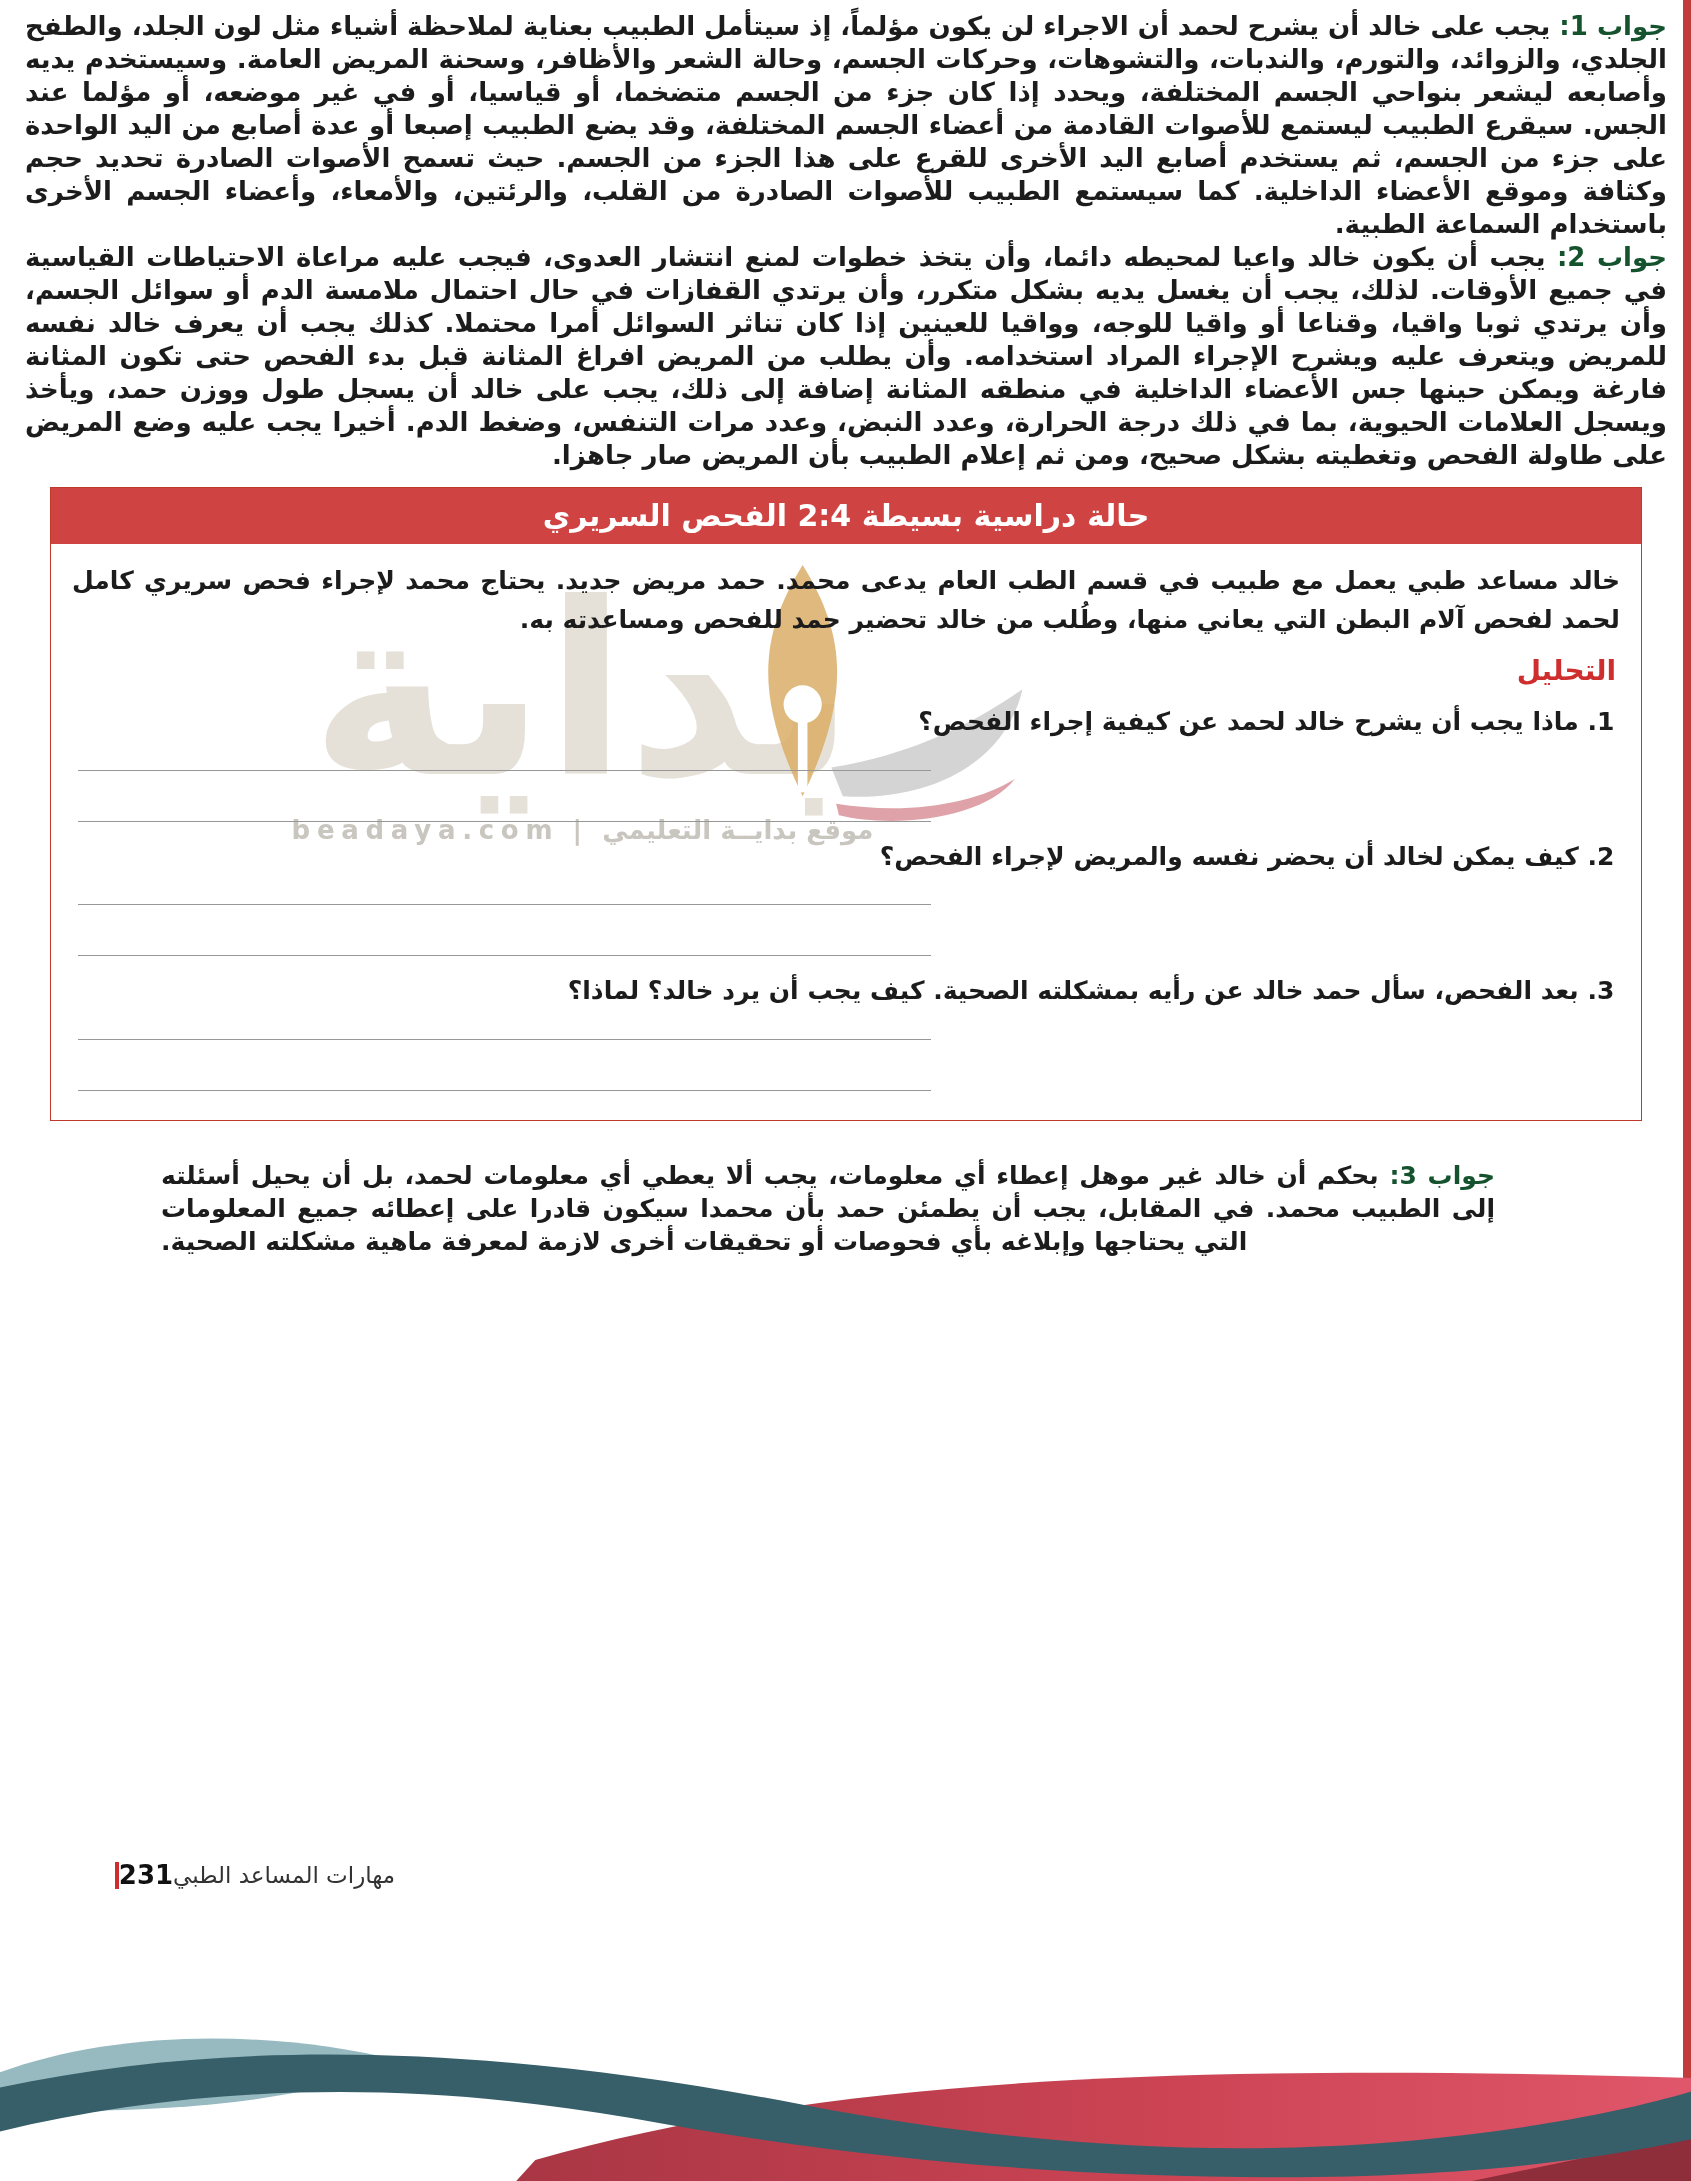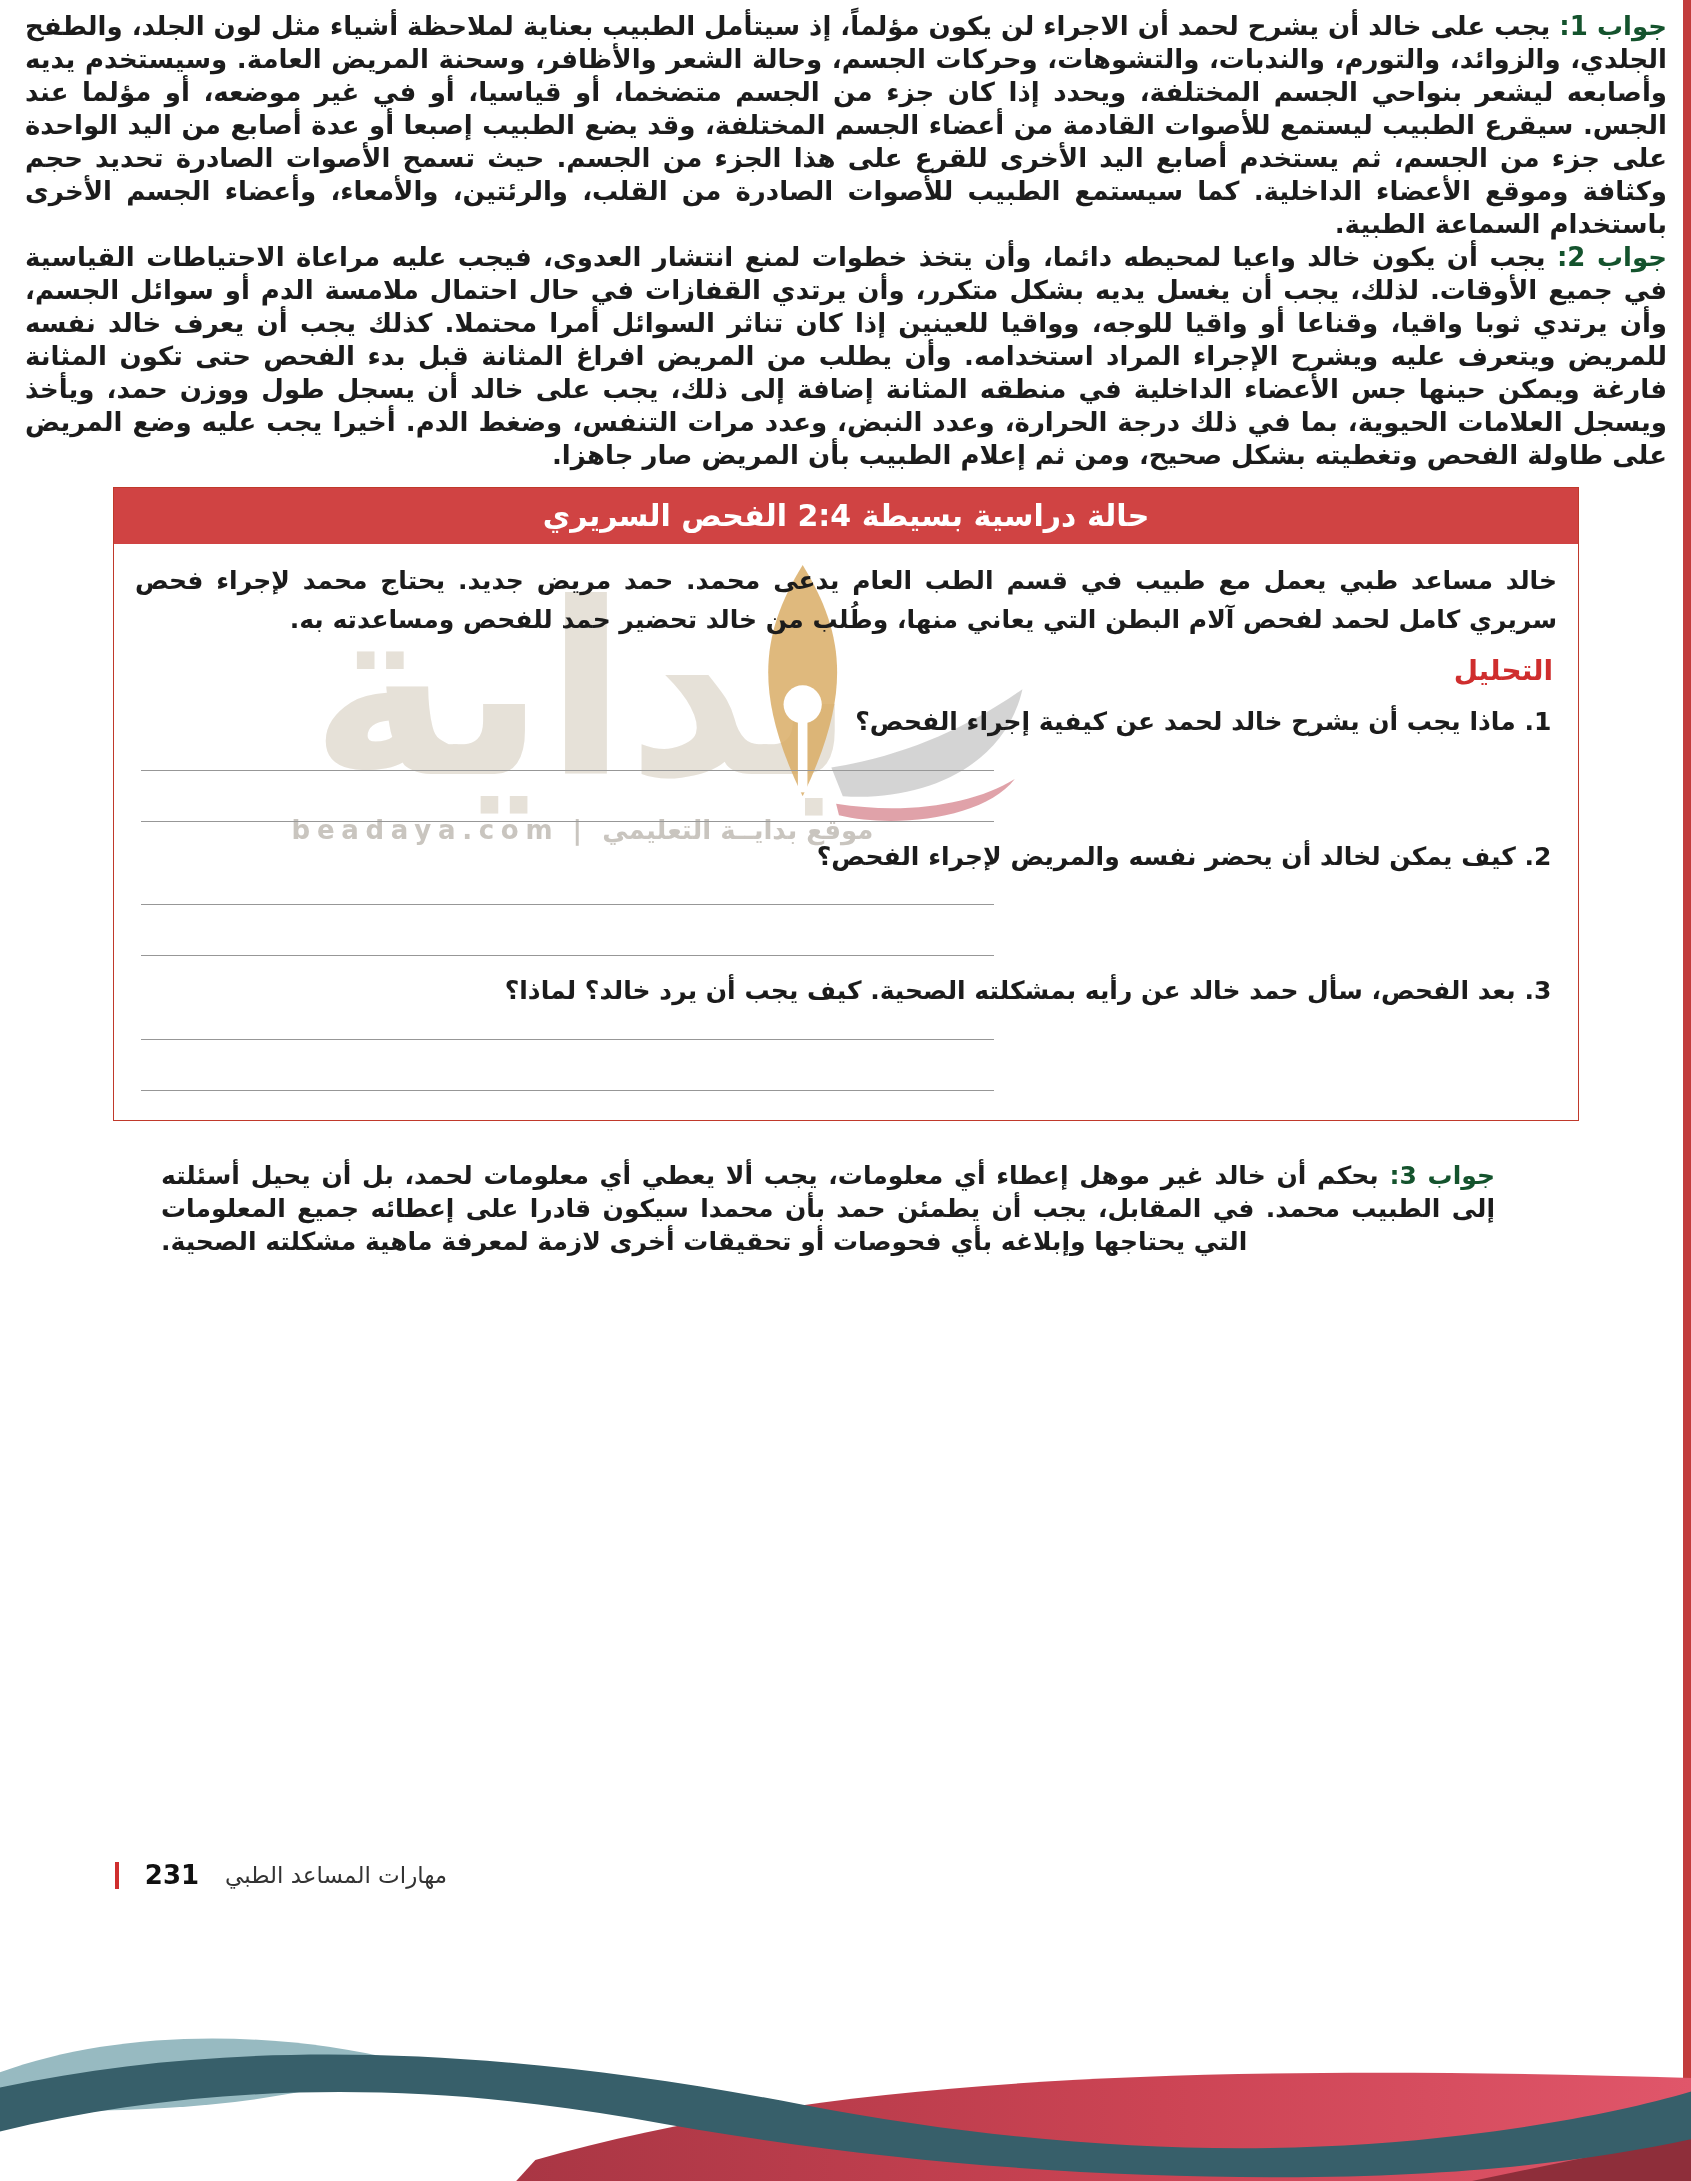--- a/index.html
+++ b/index.html
@@ -29,21 +29,21 @@
   
   .content { position:relative; z-index:1; padding:9.6px 25px 0 25px; direction:rtl; }
   .para {
     font-size:26px; font-weight:bold; line-height:33px;
     text-align:justify; color:#1c1c1c;
   }
   .red { color:#14532d; }
 
   
   .case-box {
-    width:1466px; margin:15.3px auto 0 auto;
+    width:1592px; margin:15.3px auto 0 auto;
     border:1.9px solid #c0392b; background:transparent;
   }
   .case-header {
     background:#d04343; color:#ffffff; text-align:center;
     font-size:30px; font-weight:bold; padding:10.5px 7.6px;
   }
   .case-body { padding:17px 21px 29px 21px; }
   .case-intro {
     font-size:25px; font-weight:bold; line-height:39px;
     text-align:justify; color:#1c1c1c;
@@ -59,21 +59,21 @@
 
   
   .answer3 {
     margin:38px 172px 0 136px; font-size:25px; line-height:33px;
     text-align:justify; text-align-last:left;
   }
 
   
   .footer {
     position:absolute; left:115px; top:1860px; z-index:1;
-    display:flex; direction:ltr; align-items:center; gap:26px;
+    display:flex; direction:ltr; align-items:center; gap:0;
   }
   .footer-bar { width:3.8px; height:27px; background:#cf2e2e; }
   .footer-num { font-size:26px; font-weight:bold; color:#111; }
   .footer-title { font-size:23px; font-weight:normal; color:#333; direction:rtl;text-align:center; }
 
   
   .decor { position:absolute; bottom:0; left:0; width:1692px; height:164px; z-index:3; display:block; }
 </style>
 </head>
 <body>

